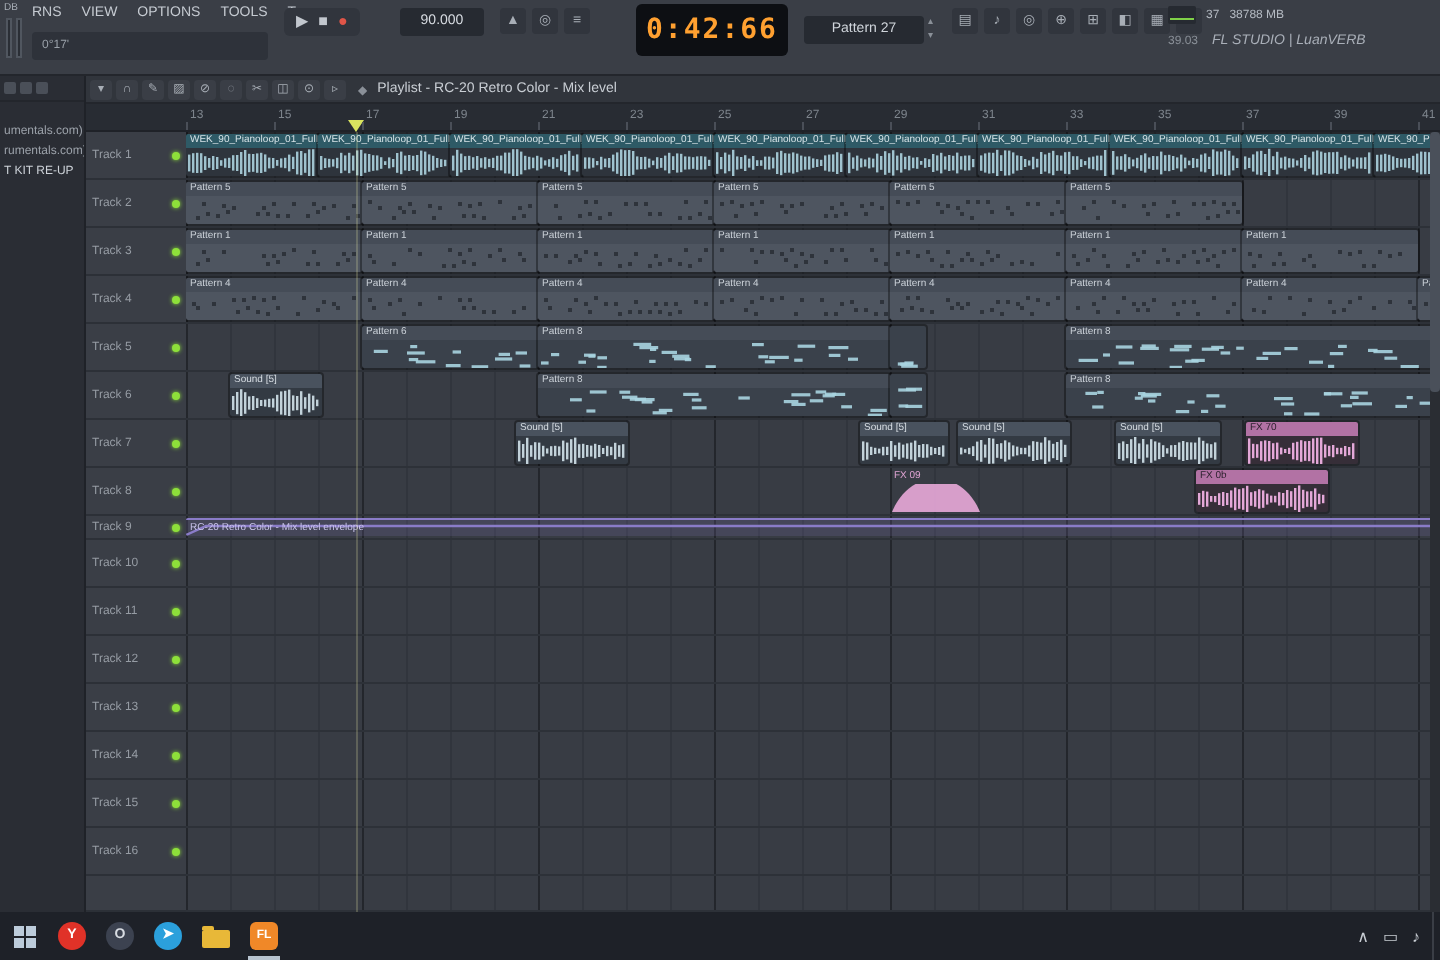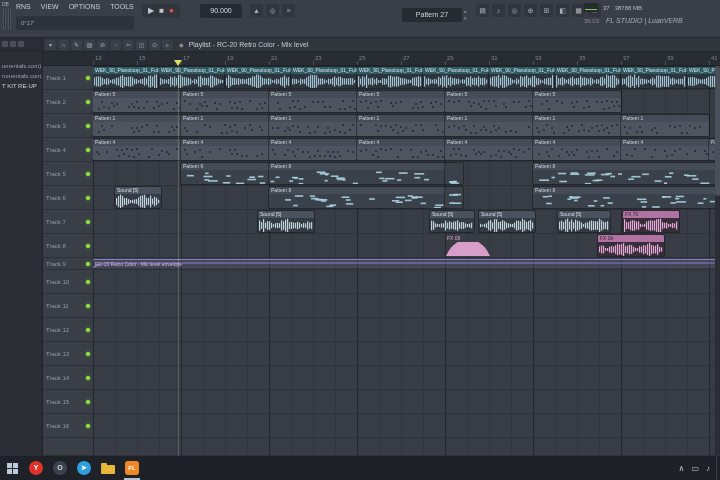--- a/index.html
+++ b/index.html
@@ -112,20 +112,21 @@
         <span class="tbtn ">▶</span>
         <span class="tbtn ">■</span>
         <span class="tbtn rec">●</span>
       </div>
     <div id="tempo">90.000</div>
     <div id="mid-icons">
         <span class="icon-sq">▲</span>
         <span class="icon-sq">◎</span>
         <span class="icon-sq">≡</span>
       </div>
+    <div id="time-display">0:42:66</div>
     <div id="pattern-selector">Pattern 27</div>
     <div id="pattern-spin">
       <div>▴</div>
       <div>▾</div>
     </div>
     <div id="right-icons">
         <span class="icon-sq">▤</span>
         <span class="icon-sq">♪</span>
         <span class="icon-sq">◎</span>
         <span class="icon-sq">⊕</span>

